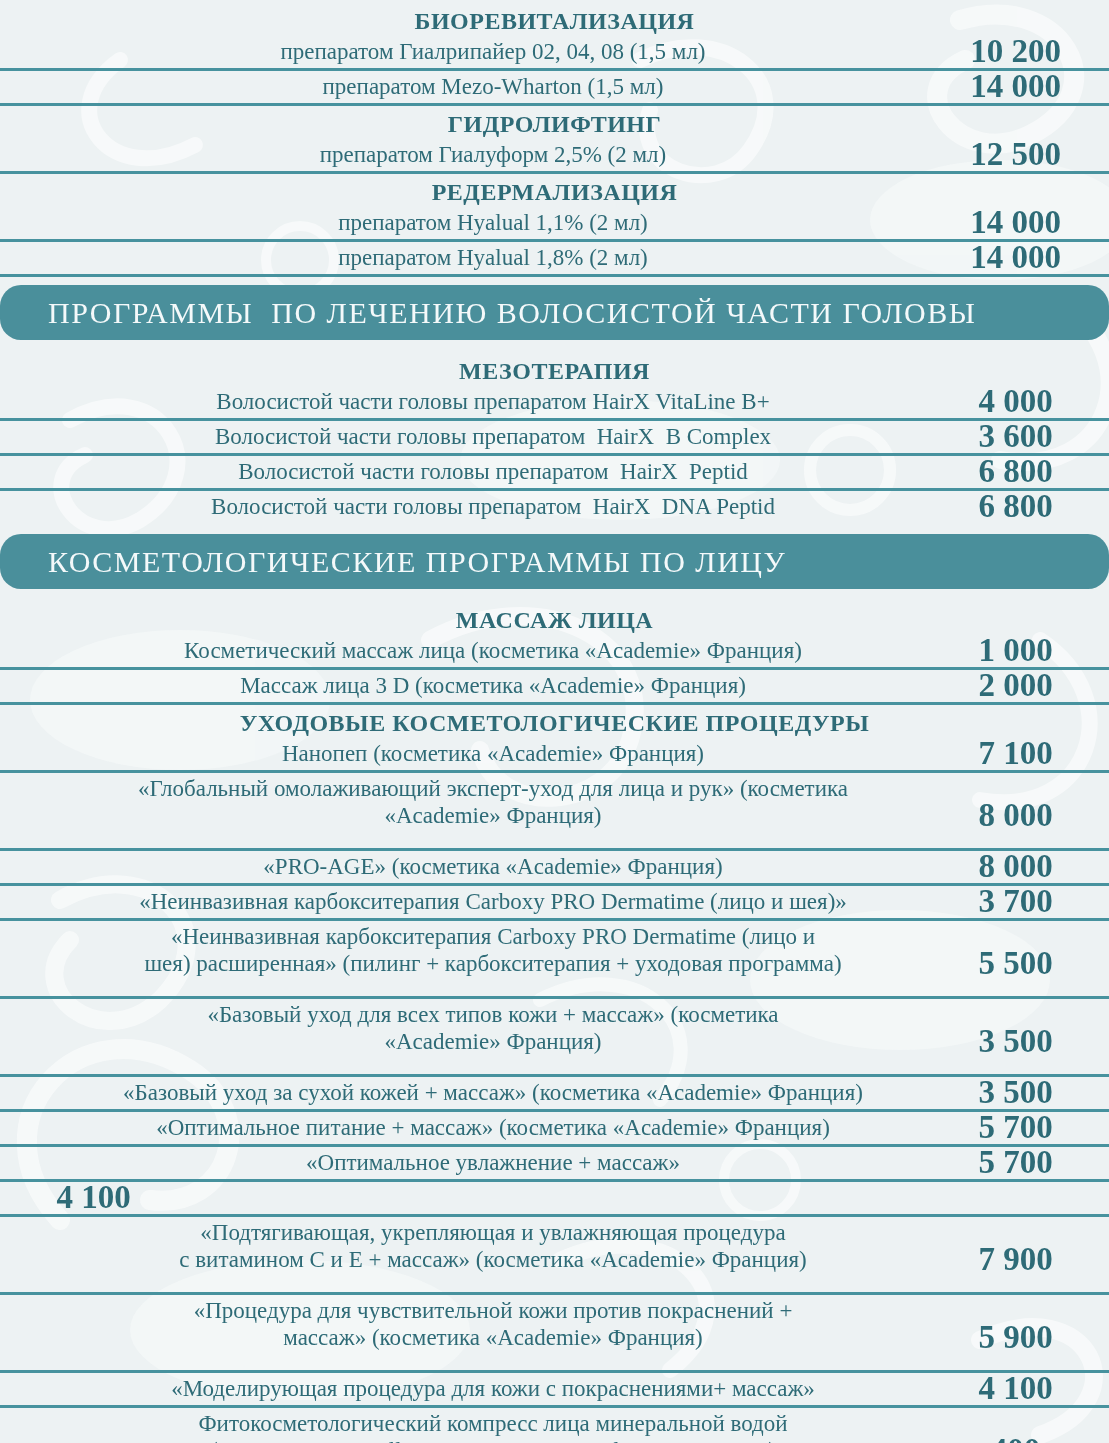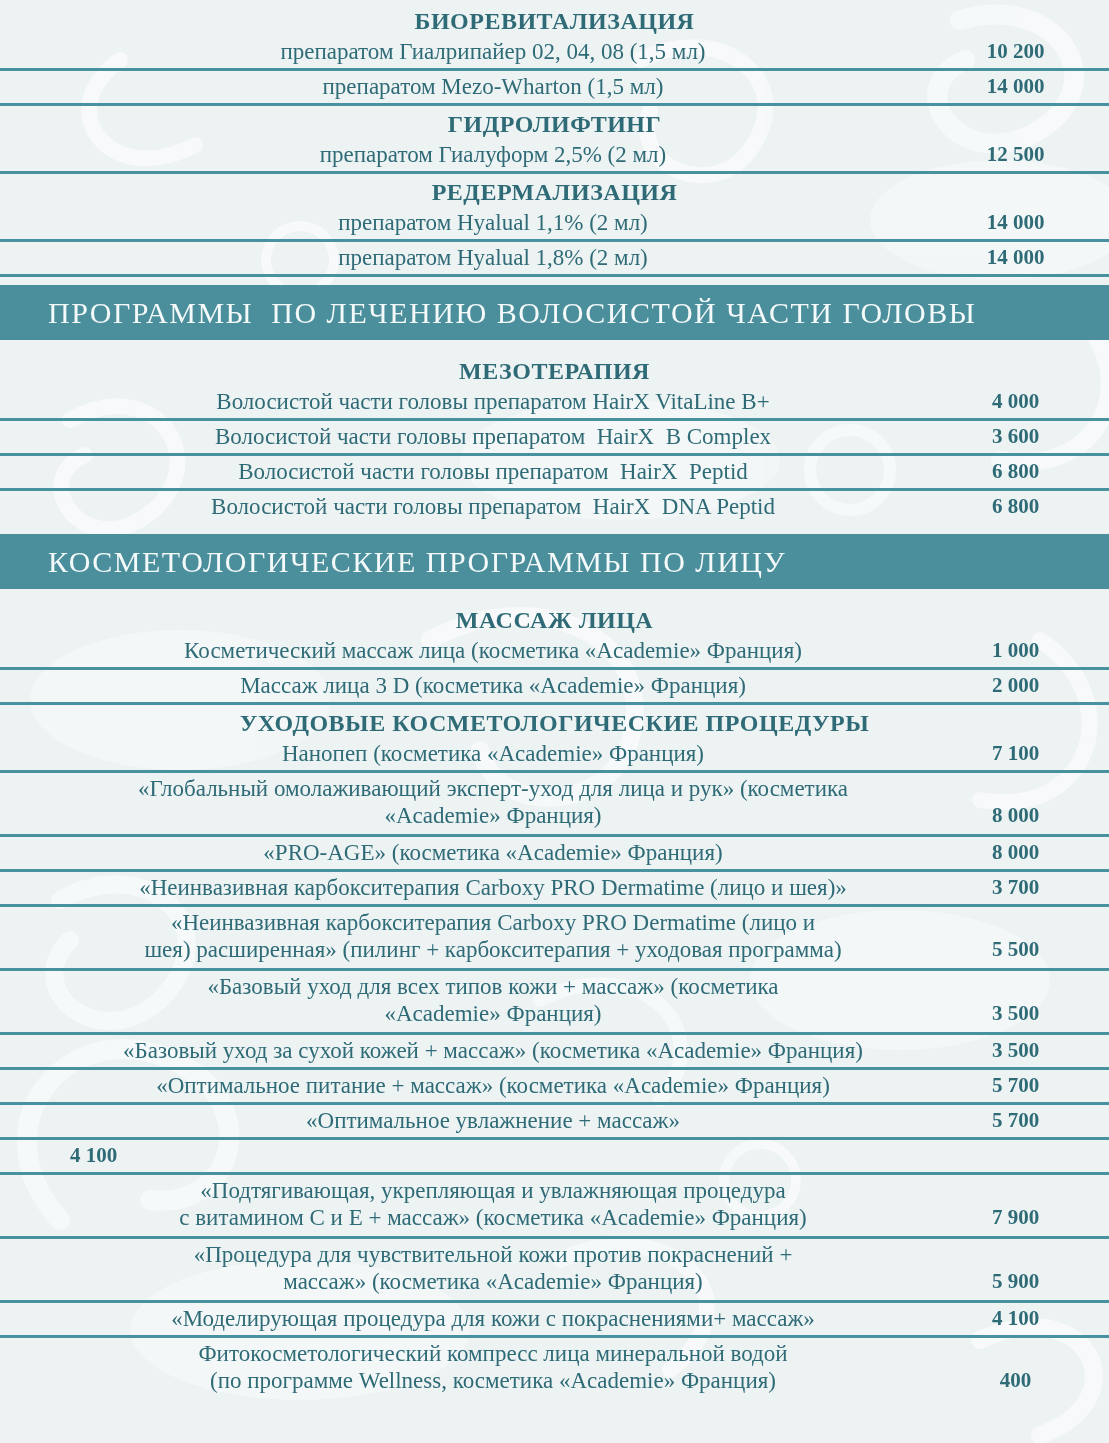--- a/index.html
+++ b/index.html
@@ -28,43 +28,44 @@
     font-size:24px;font-weight:bold;line-height:27px;
     letter-spacing:.5px;
     white-space:pre;
   }
   .banner{
     height:55px;
     margin:8px 0 13px 0;
     background:var(--band);
     display:flex;align-items:center;
     padding-left:48px;
+    border-radius:21px;
   }
   .banner-text{
     font-size:30px;line-height:32px;
     color:var(--band-text);
     letter-spacing:1.5px;
     white-space:pre;
   }
   .item{
     display:flex;align-items:flex-end;
     border-bottom:3px solid var(--sep);
     padding:2px 0 3px 0;
   }
-  .item.double{padding-bottom:5px;}
+  .item.double{padding-bottom:19px;}
   .item.no-divider{border-bottom:none;padding-bottom:6px;}
   .item-text{
     flex:1 1 auto;
     padding-left:30px;
     font-size:23px;line-height:27px;
   }
   .line{white-space:pre;margin-left:34px;}
   .item-price{
     flex:0 0 187px;
-    font-size:21px;font-weight:bold;line-height:27px;
+    font-size:33px;font-weight:bold;line-height:27px;
     white-space:pre;
   }
 </style>
 </head>
 <body>
 
 <div class="page">
 
   <svg class="bg-pattern" width="1109" height="1443" viewBox="0 0 1109 1443" aria-hidden="true">
     <g fill="none" stroke="#ffffff" stroke-linecap="round" opacity="0.55">

